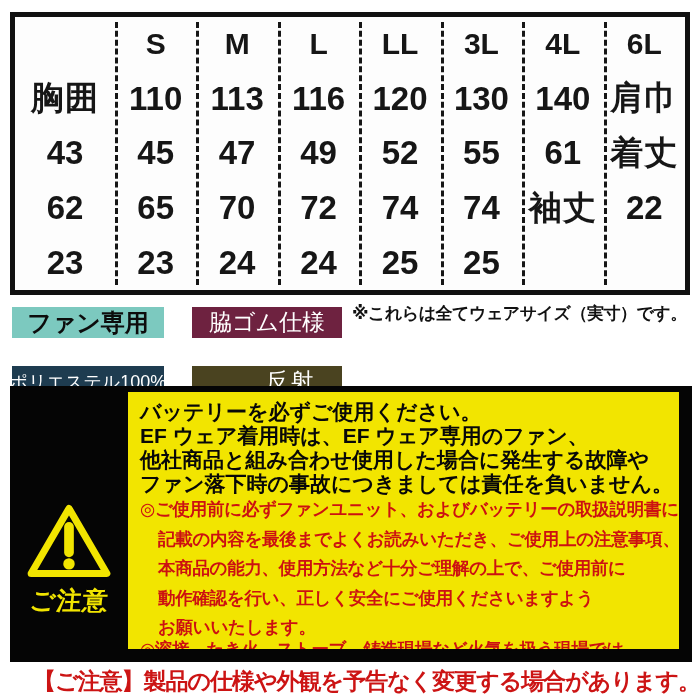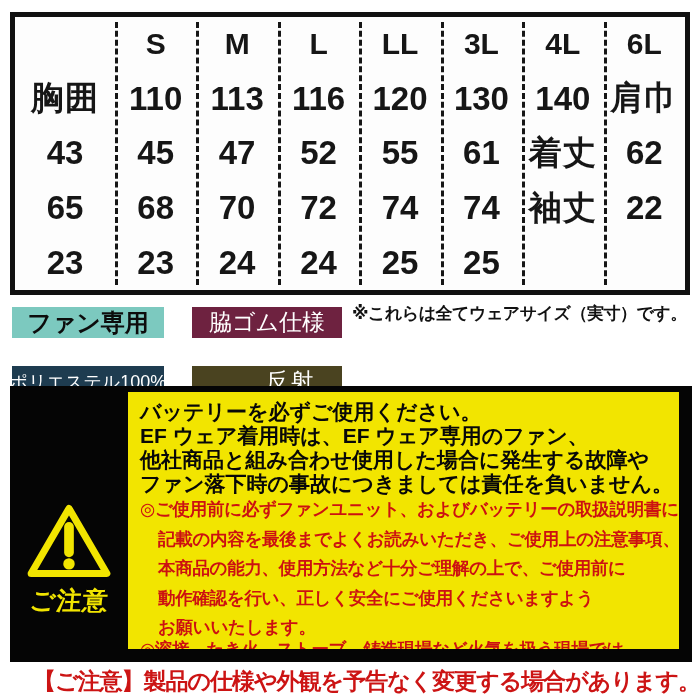--- a/index.html
+++ b/index.html
@@ -100,28 +100,28 @@
       <div class="cell val">113</div>
       <div class="cell val">116</div>
       <div class="cell val">120</div>
       <div class="cell val">130</div>
       <div class="cell val">140</div>
 
       <div class="cell rowlab">肩巾</div>
       <div class="cell val">43</div>
       <div class="cell val">45</div>
       <div class="cell val">47</div>
+      <div class="cell val">49</div>
       <div class="cell val">52</div>
       <div class="cell val">55</div>
       <div class="cell val">61</div>
 
       <div class="cell rowlab">着丈</div>
       <div class="cell val">62</div>
       <div class="cell val">65</div>
-      <div class="cell val">68</div>
       <div class="cell val">70</div>
       <div class="cell val">72</div>
       <div class="cell val">74</div>
       <div class="cell val">74</div>
 
       <div class="cell rowlab">袖丈</div>
       <div class="cell val">22</div>
       <div class="cell val">23</div>
       <div class="cell val">23</div>
       <div class="cell val">24</div>

